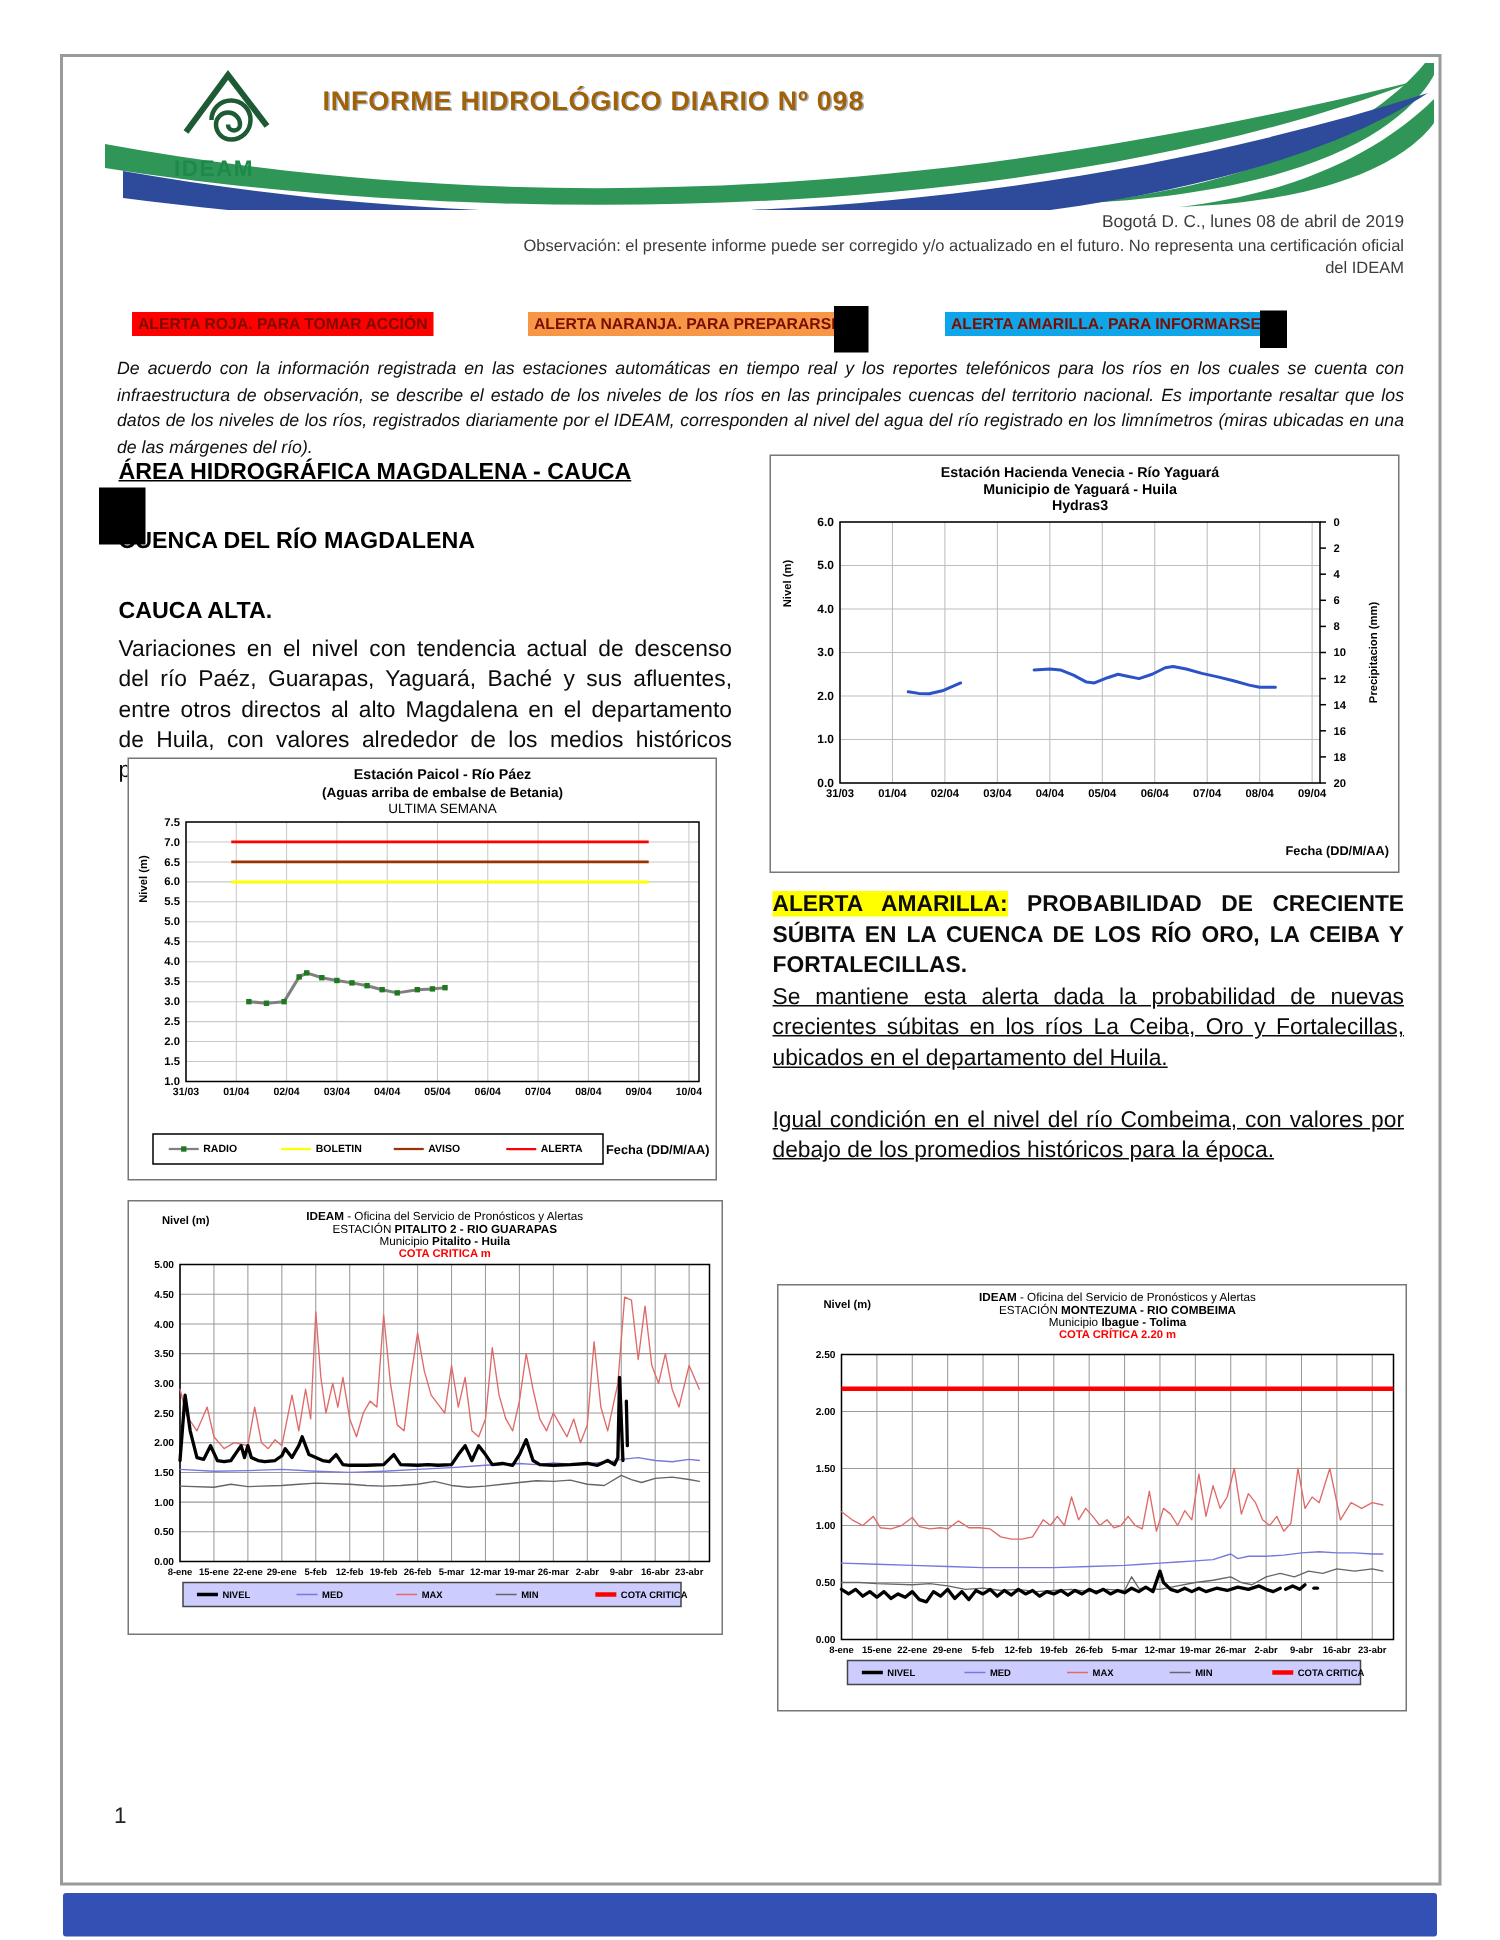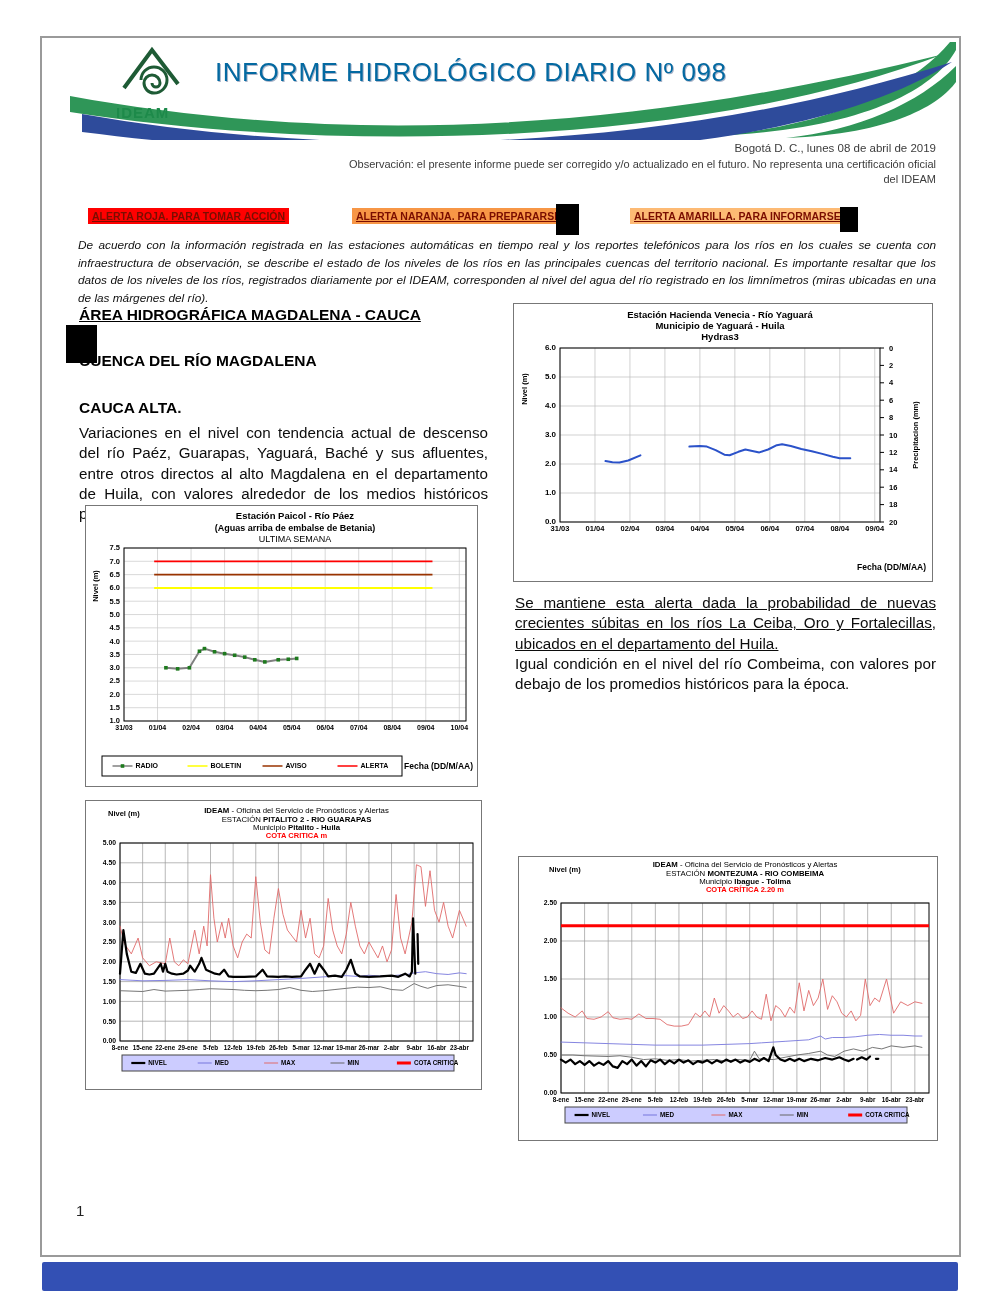--- a/index.html
+++ b/index.html
@@ -1,23 +1,23 @@
 <!DOCTYPE html>
 <html><head>
 <meta charset="utf-8">
 <style>
   html,body{margin:0;padding:0;background:#fff;}
   .page{position:relative;width:1000px;height:1293px;background:#fff;
         font-family:"Liberation Sans","DejaVu Sans",sans-serif;color:#111;overflow:hidden;}
   .frame{position:absolute;left:40px;top:36px;width:917px;height:1217px;border:2px solid #9a9a9a;}
   .abs{position:absolute;}
-  .doc-title{font-size:26px;font-weight:normal;color:#0369a1;text-shadow:1px 1px 0 #a9b4c9;letter-spacing:0.5px;}
+  .doc-title{font-size:18px;font-weight:bold;color:#a16207;text-shadow:1px 1px 0 #a9b4c9;letter-spacing:0.5px;}
   .logo-text{font-size:15px;font-weight:bold;color:#1d8a4a;letter-spacing:1px;}
   .dateblock{font-size:11.5px;color:#3c3c3c;text-align:right;line-height:1.38;width:600px;}
-  .alertbar{font-size:10.5px;font-weight:bold;color:#7a0d00;text-decoration:underline;
+  .alertbar{font-size:10.5px;font-weight:bold;color:#7a0d00;
             padding:2px 4px;white-space:nowrap;}
   .intro{font-size:11.8px;font-style:italic;text-align:justify;line-height:1.5;color:#101010;}
   .h-blue{font-size:15.5px;font-weight:bold;color:#000000;white-space:nowrap;}
   .h-underline{text-decoration:underline;}
   .body-text{font-size:15.2px;text-align:justify;line-height:1.34;color:#0c0c0c;}
   .alert-head{font-size:15.2px;font-weight:bold;text-align:justify;line-height:1.36;color:#0c0c0c;}
   .hl-yellow{background:#ffff00;}
   .blackbox{background:#000;}
   .chart{background:#fff;border:1px solid #777;}
   .chart svg{display:block;}
@@ -45,21 +45,21 @@
 
   <div class="abs doc-title" style="left:215px;top:57px;">INFORME HIDROLÓGICO DIARIO Nº 098</div>
 
   <div class="abs dateblock" style="right:64px;top:141px;">
     <div>Bogotá D. C., lunes 08 de abril de 2019</div>
     <div style="font-size:11px;">Observación: el presente informe puede ser corregido y/o actualizado en el futuro. No representa una certificación oficial del IDEAM</div>
   </div>
 
   <div class="abs alertbar" style="left:88px;top:208px;background:#ff0000;">ALERTA ROJA. PARA TOMAR ACCIÓN</div>
   <div class="abs alertbar" style="left:352px;top:208px;background:#f79646;">ALERTA NARANJA. PARA PREPARARSE</div>
-  <div class="abs alertbar" style="left:630px;top:208px;background:#fdba74;">ALERTA AMARILLA. PARA INFORMARSE</div>
+  <div class="abs alertbar" style="left:630px;top:208px;background:#0ea5e9;">ALERTA AMARILLA. PARA INFORMARSE</div>
   <div class="abs blackbox" style="left:556px;top:204px;width:23px;height:31px;"></div>
   <div class="abs blackbox" style="left:840px;top:207px;width:18px;height:25px;"></div>
 
   <div class="abs intro" style="left:78px;top:237px;width:858px;">De acuerdo con la información registrada en las estaciones automáticas en tiempo real y los reportes telefónicos para los ríos en los cuales se cuenta con infraestructura de observación, se describe el estado de los niveles de los ríos en las principales cuencas del territorio nacional. Es importante resaltar que los datos de los niveles de los ríos, registrados diariamente por el IDEAM, corresponden al nivel del agua del río registrado en los limnímetros (miras ubicadas en una de las márgenes del río).</div>
 
   <div class="abs h-blue h-underline" style="left:79px;top:306px;">ÁREA HIDROGRÁFICA MAGDALENA - CAUCA</div>
   <div class="abs blackbox" style="left:66px;top:325px;width:31px;height:38px;z-index:5;"></div>
   <div class="abs h-blue" style="left:79px;top:352px;">CUENCA DEL RÍO MAGDALENA</div>
   <div class="abs" style="left:79px;top:399px;">
     <span class="h-blue">CAUCA ALTA</span><span style="font-size:15.5px;font-weight:bold;color:#111;">.</span>
@@ -370,20 +370,23 @@
         <line x1="192.376" y1="258" x2="206.376" y2="258" stroke="#e06a6a" stroke-width="1"></line>
         <text x="209.376" y="260.3" font-size="6.3" font-weight="bold" fill="#000">MAX</text>
         <line x1="260.776" y1="258" x2="274.776" y2="258" stroke="#666666" stroke-width="1"></line>
         <text x="277.776" y="260.3" font-size="6.3" font-weight="bold" fill="#000">MIN</text>
         <line x1="329.17600000000004" y1="258" x2="343.17600000000004" y2="258" stroke="#ff0000" stroke-width="3"></line>
         <text x="346.17600000000004" y="260.3" font-size="6.3" font-weight="bold" fill="#000">COTA CRITICA</text>
       </svg>
     </div>
 
   <div class="abs" style="left:515px;top:593px;width:421px;">
+    <div class="alert-head">
+      <span class="hl-yellow">ALERTA AMARILLA:</span><span> PROBABILIDAD DE CRECIENTE SÚBITA EN LA CUENCA DE LOS RÍO ORO, LA CEIBA Y FORTALECILLAS.</span>
+    </div>
     <div class="body-text" style="margin-top:0;text-decoration:underline;">Se mantiene esta alerta dada la probabilidad de nuevas crecientes súbitas en los ríos La Ceiba, Oro y Fortalecillas, ubicados en el departamento del Huila.</div>
-    <div class="body-text" style="">Igual condición en el nivel del río Combeima, con valores por debajo de los promedios históricos para la época.</div>
+    <div class="body-text" style="margin-top:21px;text-decoration:underline;">Igual condición en el nivel del río Combeima, con valores por debajo de los promedios históricos para la época.</div>
   </div>
 
   <div class="abs pagenum" style="left:76px;top:1202px;">1</div>
 
   <div class="abs footerbar" style="left:42px;top:1262px;width:916px;height:29px;"></div>
 </div>
 
 </body></html>

